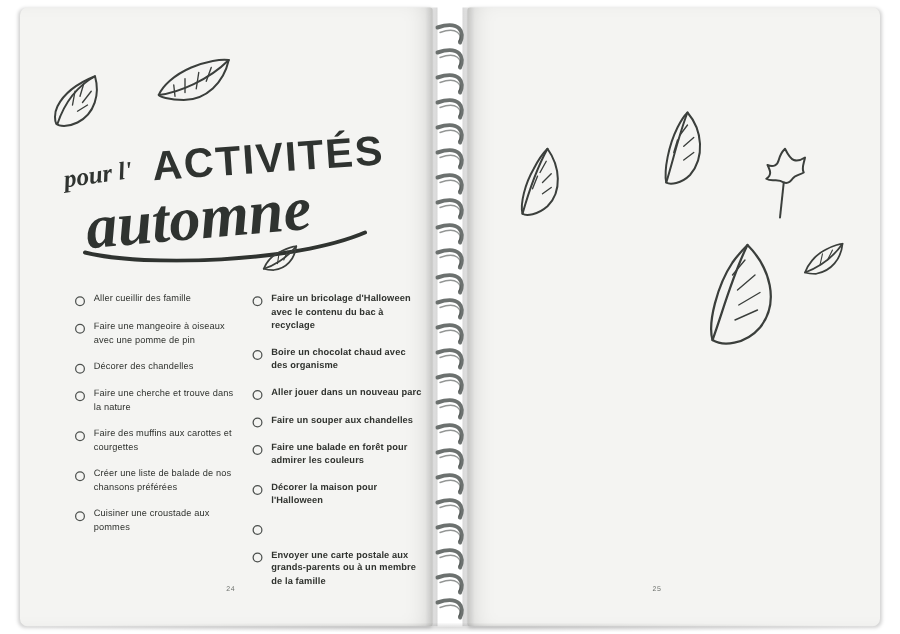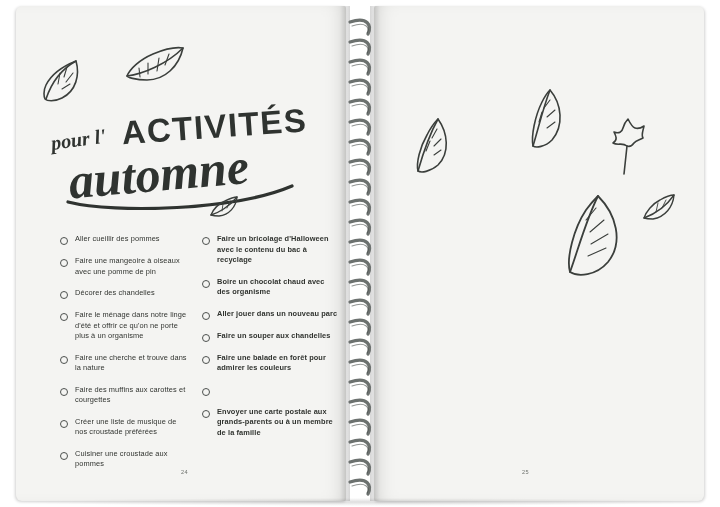--- a/index.html
+++ b/index.html
@@ -177,45 +177,41 @@
       <svg width="34" height="30" viewBox="0 0 34 30" fill="none" stroke="#3b3f3c" stroke-width="1.4">
         <path d="M3 24 C10 22 21 16 29 6" stroke-linecap="round"></path>
         <path d="M29 6 C28 16 21 24 11 25 C6 25 3 24 3 24 C5 19 10 13 17 10 C23 7 28 6 29 6 Z" stroke-linejoin="round"></path>
         <path d="M22 10 L19 17 M15 13 L14 20" stroke-linecap="round" stroke-width="0.9"></path>
       </svg>
     </div>
 
     <div class="col c1">
       <div class="item">
           <span class="bullet"></span>
-          <span class="item-text">Aller cueillir des pommes</span>
+          <span class="item-text">Aller cueillir des famille</span>
         </div>
       <div class="item">
           <span class="bullet"></span>
           <span class="item-text">Faire une mangeoire à oiseaux avec une pomme de pin</span>
         </div>
       <div class="item">
           <span class="bullet"></span>
           <span class="item-text">Décorer des chandelles</span>
         </div>
       <div class="item">
           <span class="bullet"></span>
-          <span class="item-text">Faire le ménage dans notre linge d'été et offrir ce qu'on ne porte plus à un organisme</span>
-        </div>
-      <div class="item">
-          <span class="bullet"></span>
           <span class="item-text">Faire une cherche et trouve dans la nature</span>
         </div>
       <div class="item">
           <span class="bullet"></span>
           <span class="item-text">Faire des muffins aux carottes et courgettes</span>
         </div>
       <div class="item">
           <span class="bullet"></span>
-          <span class="item-text">Créer une liste de musique de nos croustade préférées</span>
+          <span class="item-text">Créer une liste de balade de nos chansons préférées</span>
         </div>
       <div class="item">
           <span class="bullet"></span>
           <span class="item-text">Cuisiner une croustade aux pommes</span>
         </div>
     </div>
 
     <div class="col c2">
       <div class="item">
           <span class="bullet"></span>
@@ -229,20 +225,24 @@
           <span class="bullet"></span>
           <span class="item-text">Aller jouer dans un nouveau parc</span>
         </div>
       <div class="item">
           <span class="bullet"></span>
           <span class="item-text">Faire un souper aux chandelles</span>
         </div>
       <div class="item">
           <span class="bullet"></span>
           <span class="item-text">Faire une balade en forêt pour admirer les couleurs</span>
+        </div>
+      <div class="item">
+          <span class="bullet"></span>
+          <span class="item-text">Décorer la maison pour l'Halloween</span>
         </div>
       <div class="item">
           <span class="bullet"></span>
         </div>
       <div class="item">
           <span class="bullet"></span>
           <span class="item-text">Envoyer une carte postale aux grands-parents ou à un membre de la famille</span>
         </div>
     </div>
 

